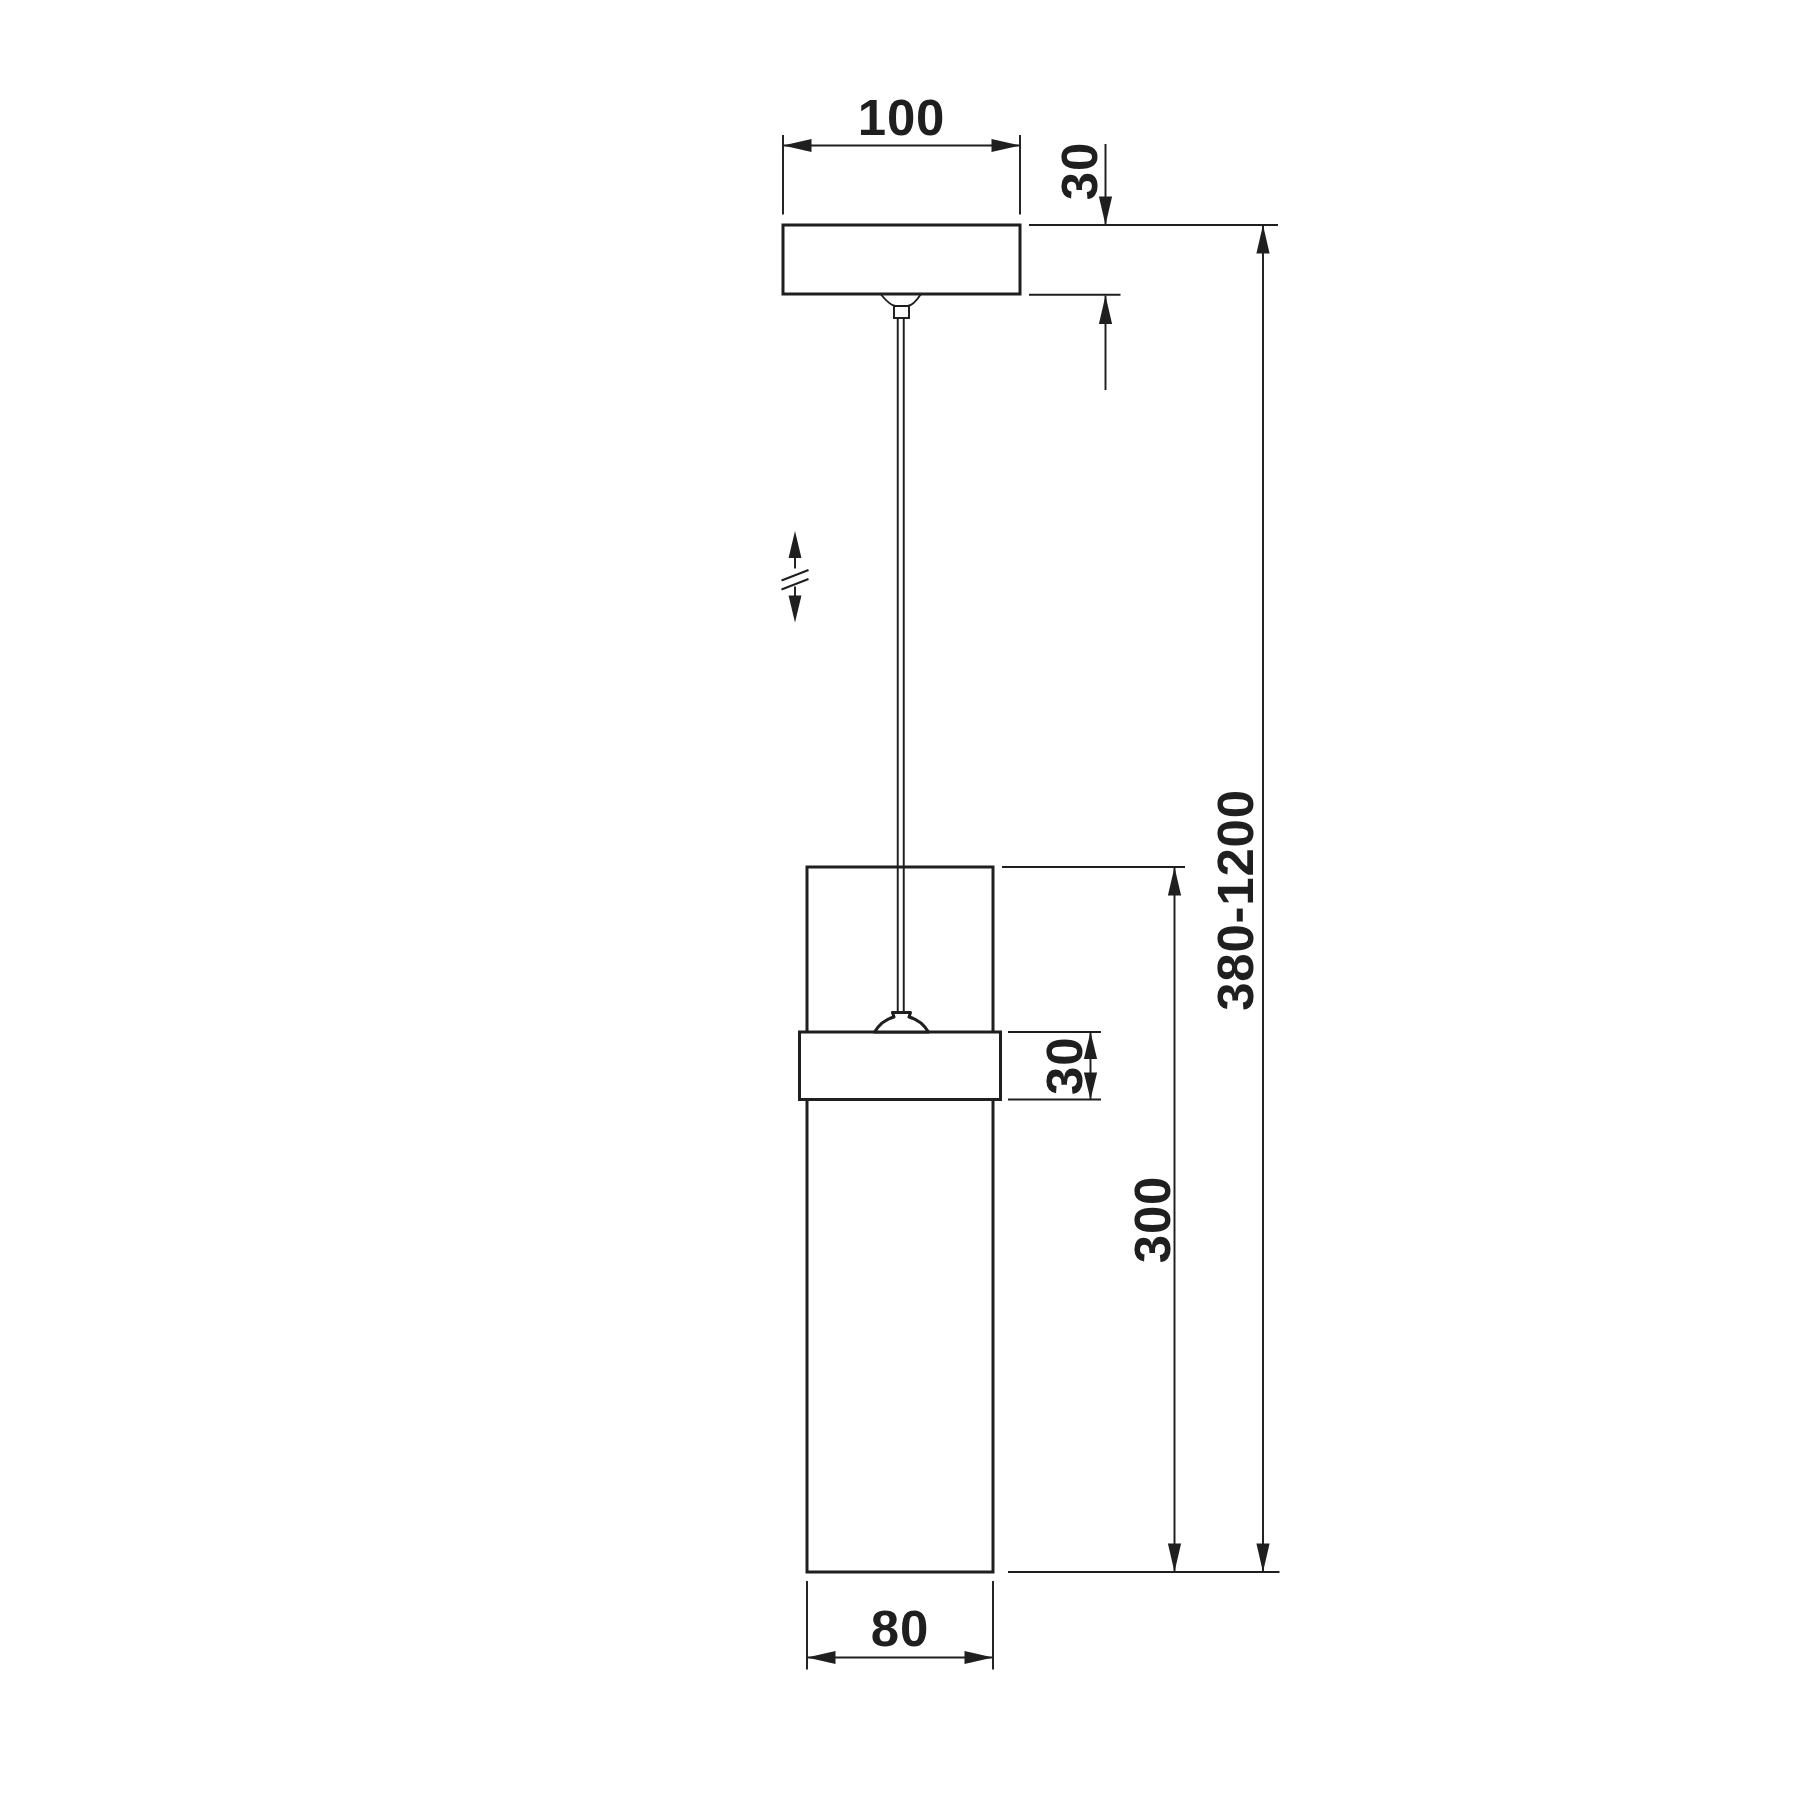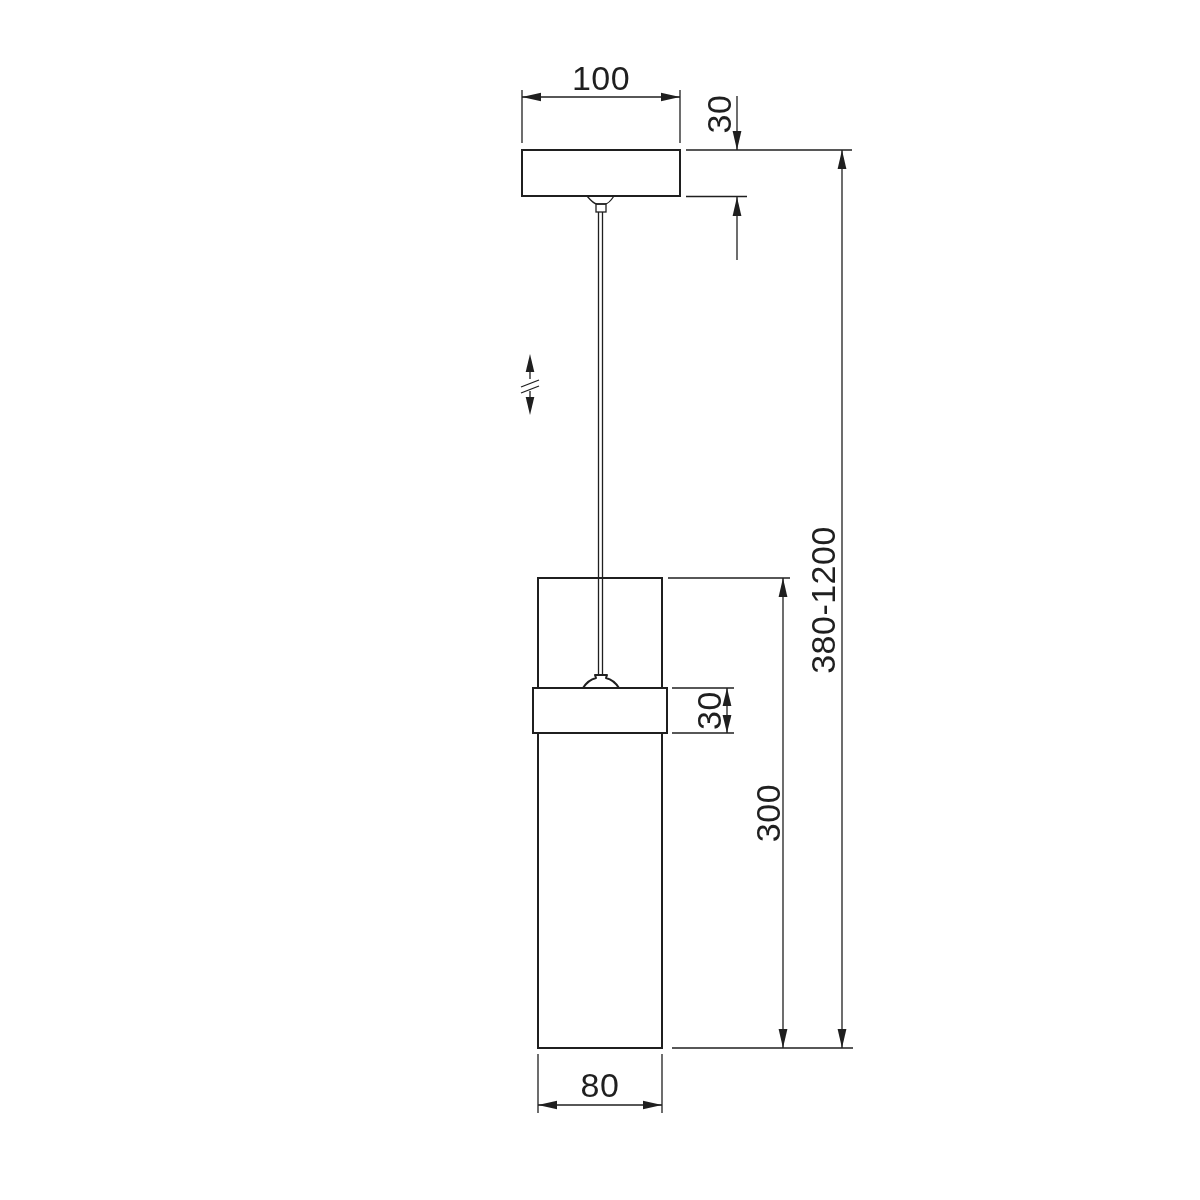--- a/index.html
+++ b/index.html
@@ -8,20 +8,21 @@
     background: #ffffff;
     width: 1200px;
     height: 1200px;
     overflow: hidden;
   }
   .stage {
     position: relative;
     width: 1200px;
     height: 1200px;
     background: #ffffff;
+    font-weight: bold;
   }
   svg { display: block; }
   svg text {
     font-family: "Liberation Sans", "DejaVu Sans", sans-serif;
     font-size: 34px;
     fill: #1f1f1f;
     letter-spacing: 0.5px;
   }
   .obj {
     stroke: #1f1f1f;

